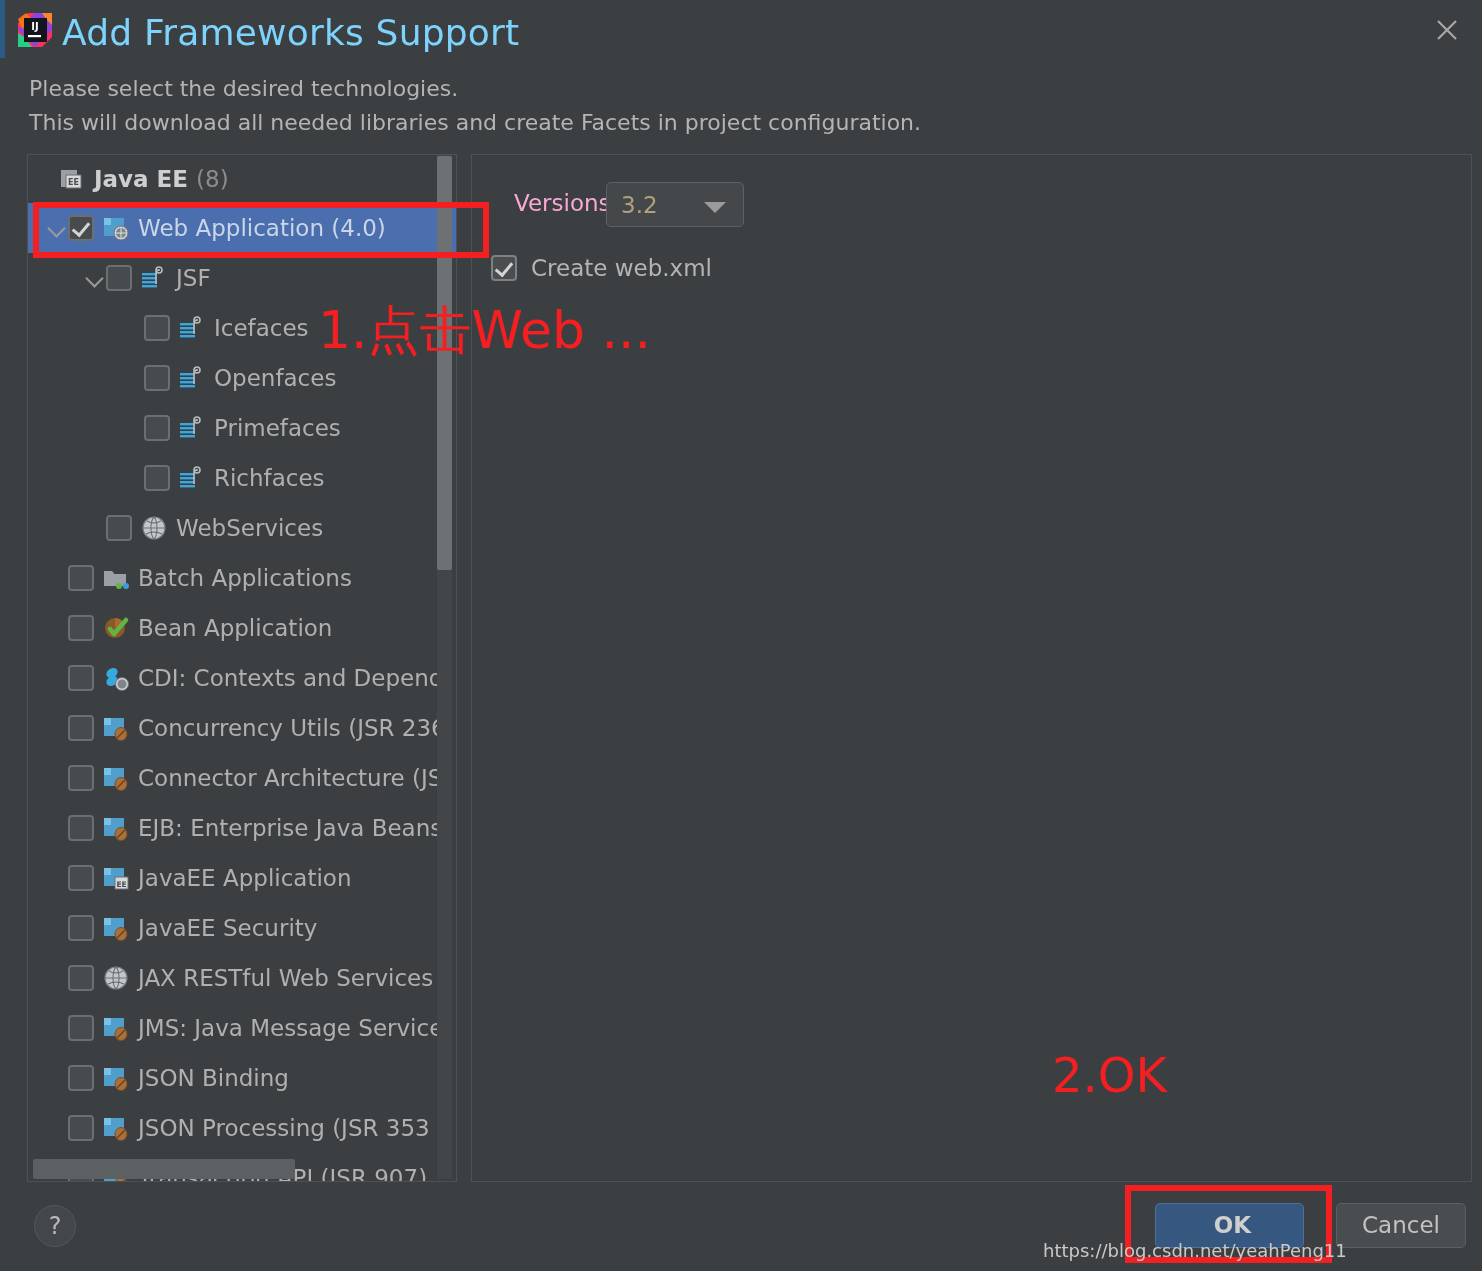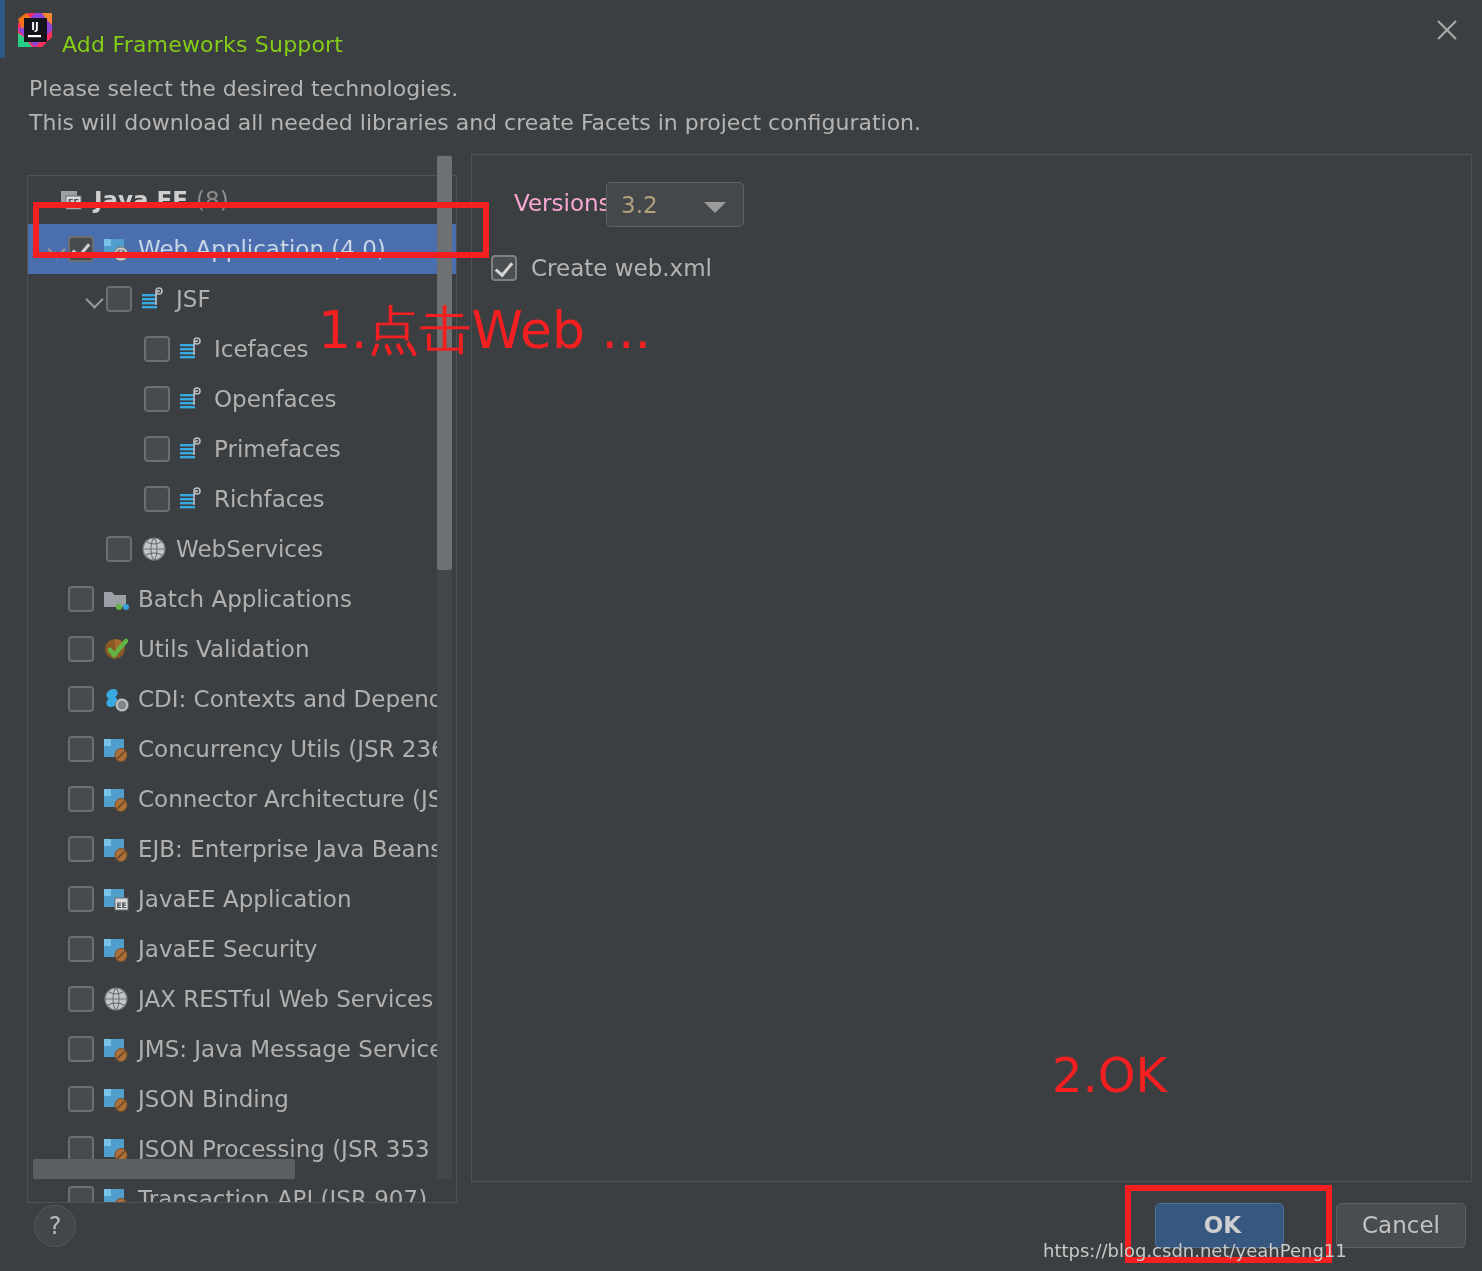--- a/index.html
+++ b/index.html
@@ -21,41 +21,39 @@
   }
   #titlebar .leftstripe {
     position: absolute; left: 0; top: 0; width: 5px; height: 58px;
     background: #2b5b84;
   }
   #app-icon {
     position: absolute; left: 16px; top: 11px; width: 38px; height: 38px;
   }
   #window-title {
     position: absolute; left: 62px; top: 12px;
-    font-size: 22px; color: #84cc16; letter-spacing: .2px;
+    font-size: 36px; color: #7dd3fc; letter-spacing: .2px;
     white-space: nowrap;
-    margin-top: 20px;
   }
   #close-icon {
     position: absolute; right: 18px; top: 13px;
     width: 34px; height: 34px; cursor: pointer;
   }
 
   
   #intro { position: absolute; left: 29px; top: 72px; width: 1100px; }
   #intro div {
     font-size: 22px; color: #b4b4b4; line-height: 34px; white-space: nowrap;
   }
 
   
   #tree-panel {
     position: absolute; left: 27px; top: 154px; width: 428px; height: 1026px;
     background: #3c3f41; border: 1px solid #4e5254;
     overflow: hidden;
-    margin-top: 21px;
   }
   #detail-panel {
     position: absolute; left: 471px; top: 154px; width: 999px; height: 1026px;
     background: #3c3f41; border: 1px solid #4e5254;
     overflow: hidden;
   }
 
   
   .tree-row {
     position: relative; height: 50px; white-space: nowrap;
@@ -140,21 +138,21 @@
   #help-button {
     position: absolute; left: 34px; top: 1205px; width: 42px; height: 42px;
     border-radius: 50%; background: #43464a; border: 1px solid #55585b;
     box-sizing: border-box; cursor: pointer;
   }
   #help-button span {
     position: absolute; left: 0; top: 6px; width: 40px; text-align: center;
     font-size: 24px; color: #b9b9b9;
   }
   #ok-button {
-    position: absolute; left: 1155px; top: 1203px; width: 129px; height: 45px;
+    position: absolute; left: 1155px; top: 1203px; width: 149px; height: 45px;
     background: #365880; border: 1px solid #4c7099; border-radius: 5px;
     box-sizing: border-box; cursor: pointer; padding-left: 6px;
   }
   #ok-button span {
     display:block; text-align:center; line-height: 43px;
     font-size: 23px; font-weight: bold; color: #cfcfcf;
   }
   #cancel-button {
     position: absolute; left: 1336px; top: 1203px; width: 130px; height: 45px;
     background: #4a4d4f; border: 1px solid #5c6062; border-radius: 5px;
@@ -342,21 +340,21 @@
         <span class="label">Batch Applications</span>
       </div>
       <div class="tree-row" style="padding-left: 18px;">
         <span class="arrow blank"></span>
         <span class="cb"></span>
         <span class="ticon"><svg width="28" height="28" viewBox="0 0 28 28">
             <circle cx="13" cy="14" r="10" fill="#8a5a26"></circle>
             <path d="M13 4 a10 10 0 0 1 9 6 L13 14 Z" fill="#a66c2e"></path>
             <path d="M8 15 l4 5 L24 6" stroke="#62b543" stroke-width="4.5" fill="none" stroke-linecap="round" stroke-linejoin="round"></path>
           </svg></span>
-        <span class="label">Utils Validation</span>
+        <span class="label">Bean Application</span>
       </div>
       <div class="tree-row" style="padding-left: 18px;">
         <span class="arrow blank"></span>
         <span class="cb"></span>
         <span class="ticon"><svg width="28" height="28" viewBox="0 0 28 28">
             <ellipse cx="10" cy="9" rx="6" ry="4.5" fill="#37a8e0" transform="rotate(-30 10 9)"></ellipse>
             <ellipse cx="10" cy="17" rx="6" ry="4.5" fill="#37a8e0" transform="rotate(-30 10 17)"></ellipse>
             <circle cx="20" cy="20" r="6.5" fill="#cfd3d6" stroke="#6d7174"></circle>
             <circle cx="20" cy="20" r="4.5" fill="#7e8589"></circle>
           </svg></span>

